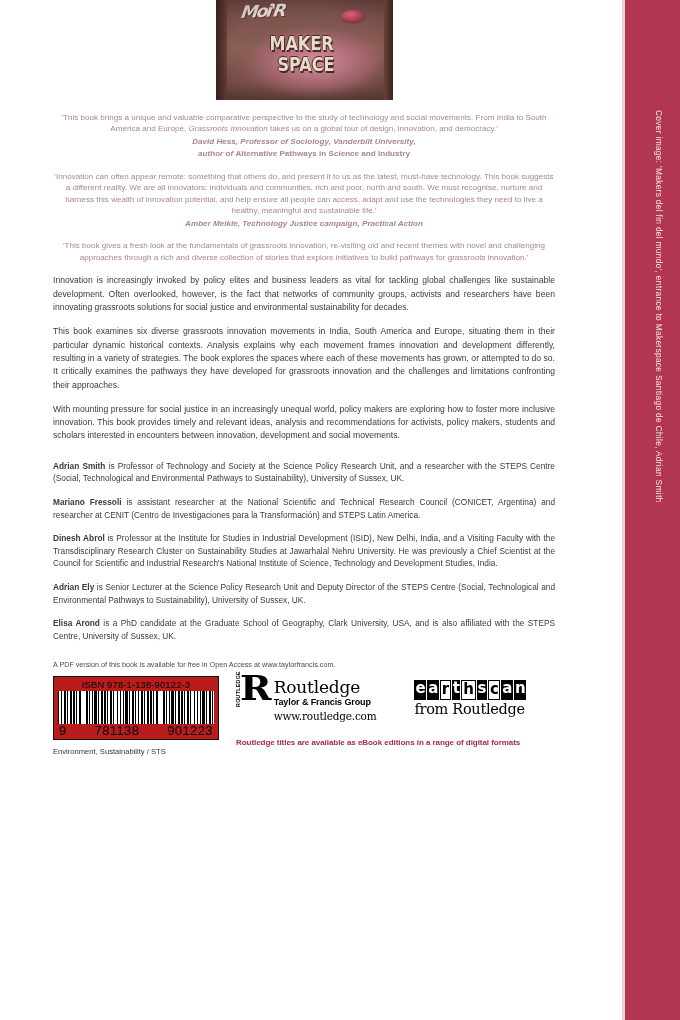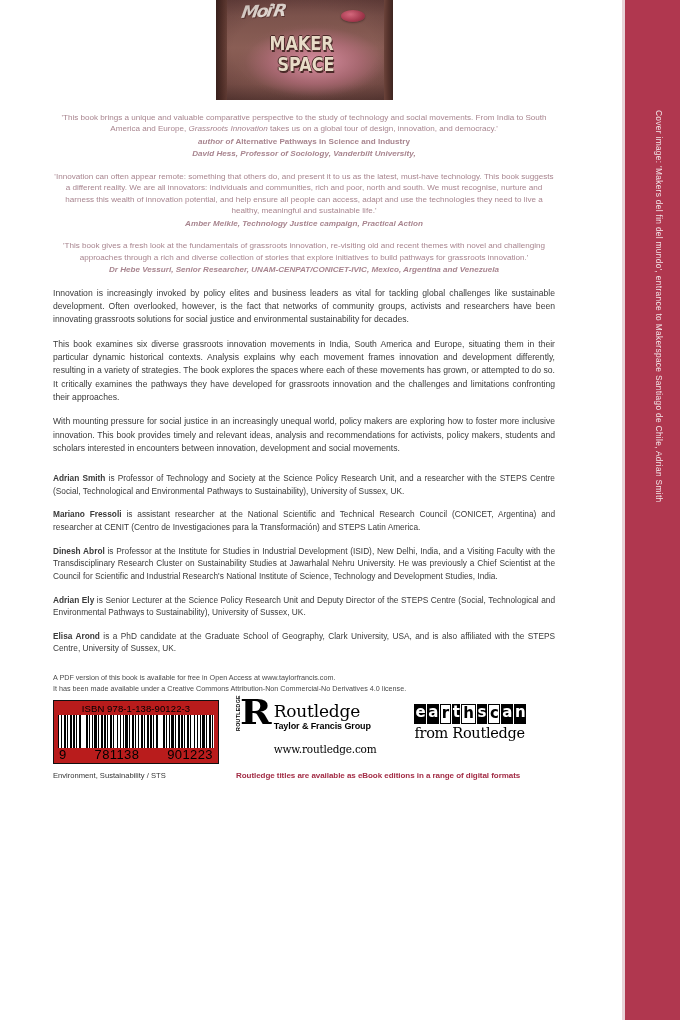--- a/index.html
+++ b/index.html
@@ -286,21 +286,21 @@
     font-size: 9px;
     font-weight: bold;
     color: #000;
     margin-top: 1px;
     letter-spacing: -0.1px;
   }
   .rl-url {
     font-family: "DejaVu Serif", serif;
     font-size: 10.5px;
     color: #000;
-    margin-top: 12px;
+    margin-top: 3px;
     letter-spacing: -0.2px;
     text-align: center;
   }
 
   .earthscan-logo { padding-top: 2px; }
   .es-word {
     display: flex;
     gap: 1px;
   }
   .es-word span {
@@ -386,53 +386,51 @@
         <div class="photo-word one">MAKER</div>
         <div class="photo-word two">SPACE</div>
         <div class="photo-vignette"></div>
       </div>
     </div>
 
     <div class="quotes">
 
       <div class="quote-block">
         <span class="qtext">'This book brings a unique and valuable comparative perspective to the study of technology and social movements. From India to South America and Europe, <em>Grassroots Innovation</em> takes us on a global tour of design, innovation, and democracy.'</span>
+        <span class="quote-attrib">David Hess, Professor of Sociology, Vanderbilt University,</span>
         <span class="quote-attrib"><span>author of </span><span class="upright">Alternative Pathways in Science and Industry</span></span>
-        <span class="quote-attrib">David Hess, Professor of Sociology, Vanderbilt University,</span>
       </div>
 
       <div class="quote-block">
         <span class="qtext">'Innovation can often appear remote: something that others do, and present it to us as the latest, must-have technology. This book suggests a different reality. We are all innovators: individuals and communities, rich and poor, north and south. We must recognise, nurture and harness this wealth of innovation potential, and help ensure all people can access, adapt and use the technologies they need to live a healthy, meaningful and sustainable life.'</span>
         <span class="quote-attrib">Amber Meikle, Technology Justice campaign, Practical Action</span>
       </div>
 
       <div class="quote-block">
         <span class="qtext">'This book gives a fresh look at the fundamentals of grassroots innovation, re-visiting old and recent themes with novel and challenging approaches through a rich and diverse collection of stories that explore initiatives to build pathways for grassroots innovation.'</span>
-        <span class="quote-attrib">Dr Hebe Vessuri, Senior Researcher, UNAM-CENPAT/CONICET-IVIC, Mexico, Argentina and Venezuela</span>
       </div>
 
     </div>
 
     <div class="body-copy">
       <p>Innovation is increasingly invoked by policy elites and business leaders as vital for tackling global challenges like sustainable development. Often overlooked, however, is the fact that networks of community groups, activists and researchers have been innovating grassroots solutions for social justice and environmental sustainability for decades.</p>
       <p>This book examines six diverse grassroots innovation movements in India, South America and Europe, situating them in their particular dynamic historical contexts. Analysis explains why each movement frames innovation and development differently, resulting in a variety of strategies. The book explores the spaces where each of these movements has grown, or attempted to do so. It critically examines the pathways they have developed for grassroots innovation and the challenges and limitations confronting their approaches.</p>
       <p>With mounting pressure for social justice in an increasingly unequal world, policy makers are exploring how to foster more inclusive innovation. This book provides timely and relevant ideas, analysis and recommendations for activists, policy makers, students and scholars interested in encounters between innovation, development and social movements.</p>
     </div>
 
     <div class="authors">
       <p><b>Adrian Smith</b><span> is Professor of Technology and Society at the Science Policy Research Unit, and a researcher with the STEPS Centre (Social, Technological and Environmental Pathways to Sustainability), University of Sussex, UK.</span></p>
       <p><b>Mariano Fressoli</b><span> is assistant researcher at the National Scientific and Technical Research Council (CONICET, Argentina) and researcher at CENIT (Centro de Investigaciones para la Transformación) and STEPS Latin America.</span></p>
       <p><b>Dinesh Abrol</b><span> is Professor at the Institute for Studies in Industrial Development (ISID), New Delhi, India, and a Visiting Faculty with the Transdisciplinary Research Cluster on Sustainability Studies at Jawarhalal Nehru University. He was previously a Chief Scientist at the Council for Scientific and Industrial Research's National Institute of Science, Technology and Development Studies, India.</span></p>
       <p><b>Adrian Ely</b><span> is Senior Lecturer at the Science Policy Research Unit and Deputy Director of the STEPS Centre (Social, Technological and Environmental Pathways to Sustainability), University of Sussex, UK.</span></p>
       <p><b>Elisa Arond</b><span> is a PhD candidate at the Graduate School of Geography, Clark University, USA, and is also affiliated with the STEPS Centre, University of Sussex, UK.</span></p>
     </div>
 
     <div class="oa-note">
       <div>A PDF version of this book is available for free in Open Access at www.taylorfrancis.com.</div>
-      <div>It has been made available under a Creative Commons Attribution-Non Commercial-No Derivatives 4.0 license.</div>
     </div>
 
 
     <div class="bottom">
 
       <div class="isbn-col">
         <div class="barcode-box">
           <div class="isbn-text">ISBN 978-1-138-90122-3</div>
           <div class="bars"></div>
           <div class="ean-digits">

